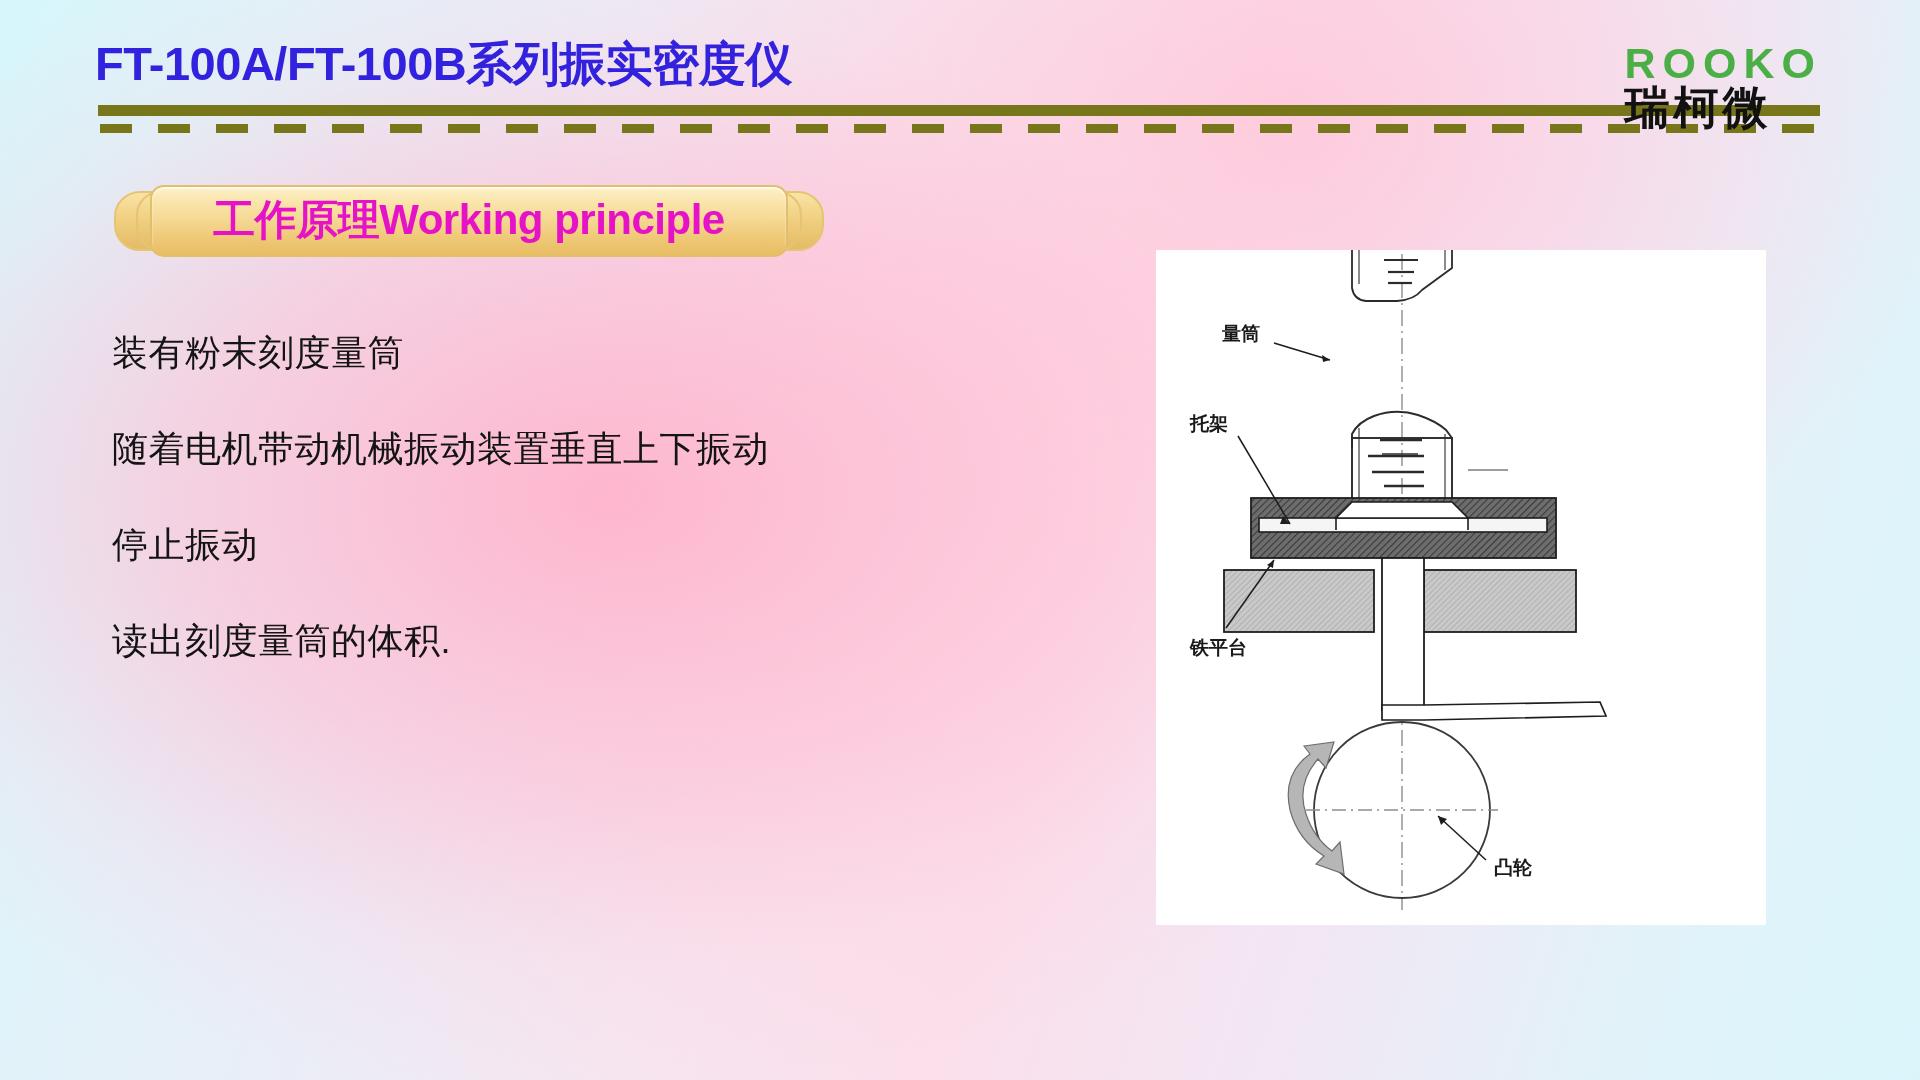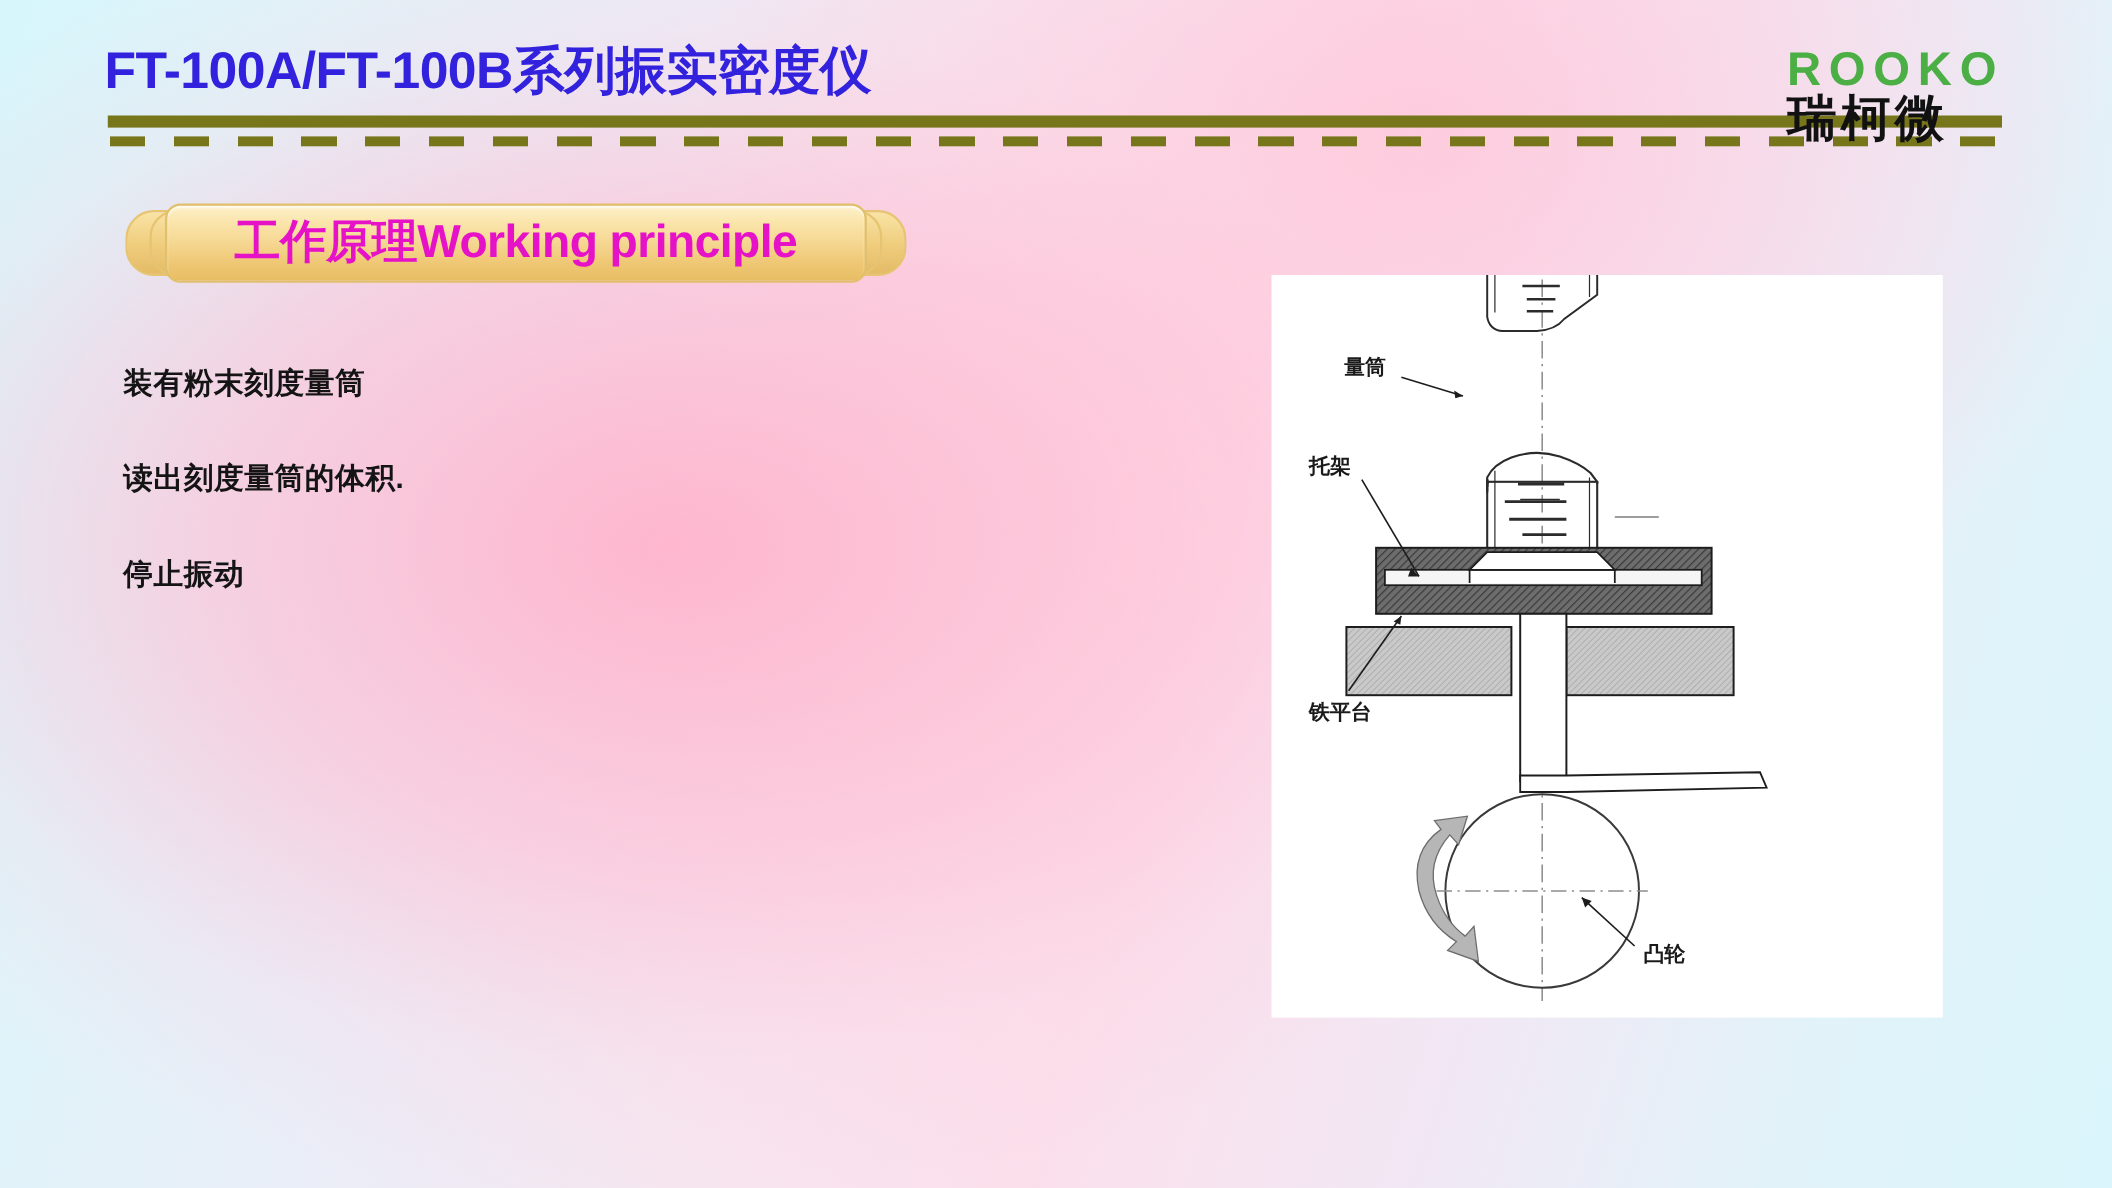--- a/index.html
+++ b/index.html
@@ -145,22 +145,22 @@
   }
 
   
   #body-text {
     position: absolute;
     left: 112px;
     top: 335px;
     width: 960px;
   }
   .body-line {
-    font-size: 27px;
-    font-weight: 700;
+    font-size: 36px;
+    font-weight: 400;
     color: #141414;
     white-space: nowrap;
     line-height: 1;
     margin-bottom: 60px;
     letter-spacing: 0.5px;
   }
 
   
   #diagram-panel {
     position: absolute;
@@ -198,22 +198,23 @@
     <div class="scallop s1"></div>
     <div class="scallop s2"></div>
     <div class="scallop r1"></div>
     <div class="scallop r2"></div>
     <div id="banner-body"></div>
     <div id="banner-text">工作原理Working principle</div>
   </div>
 
   <div id="body-text">
     <div class="body-line">装有粉末刻度量筒</div>
+    <div class="body-line">随着电机带动机械振动装置垂直上下振动</div>
+    <div class="body-line">停止振动</div>
     <div class="body-line">读出刻度量筒的体积.</div>
-    <div class="body-line">停止振动</div>
   </div>
 
   <div id="diagram-panel">
     <svg id="diagram-svg" viewBox="0 0 610 675" xmlns="http://www.w3.org/2000/svg">
       <defs>
         <pattern id="hatchDark" width="5" height="5" patternTransform="rotate(45)" patternUnits="userSpaceOnUse">
           <rect width="5" height="5" fill="#6d6d6d"></rect>
           <line x1="0" y1="0" x2="0" y2="5" stroke="#3a3a3a" stroke-width="2.2"></line>
         </pattern>
         <pattern id="hatchLight" width="4" height="4" patternTransform="rotate(45)" patternUnits="userSpaceOnUse">

